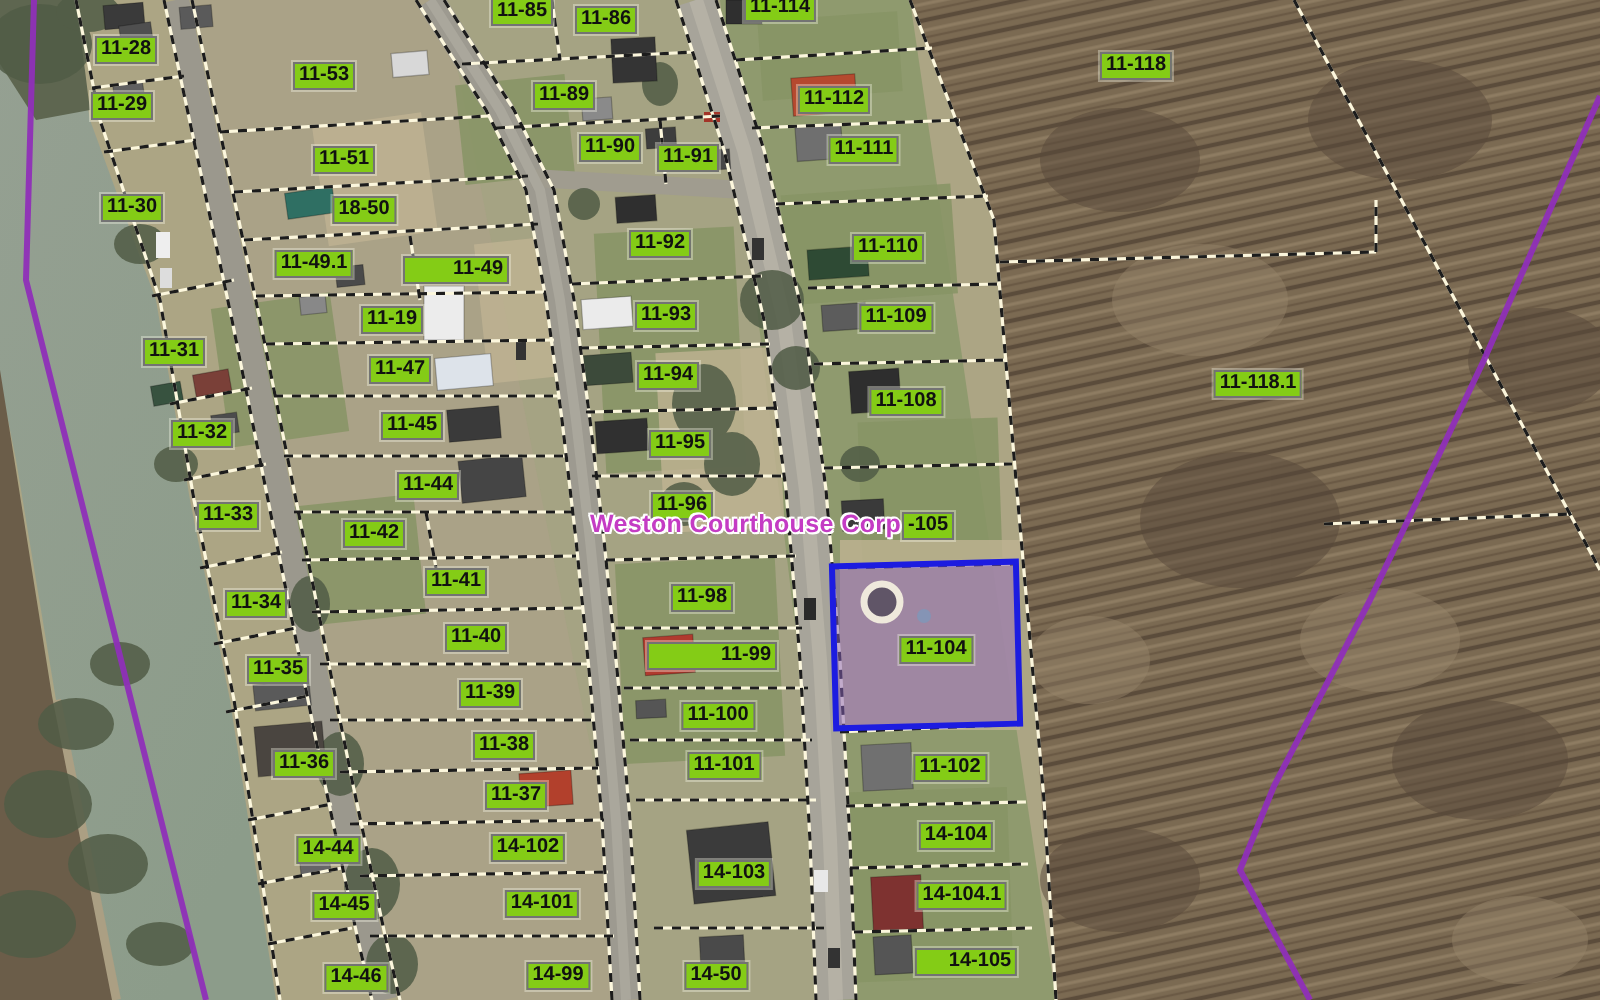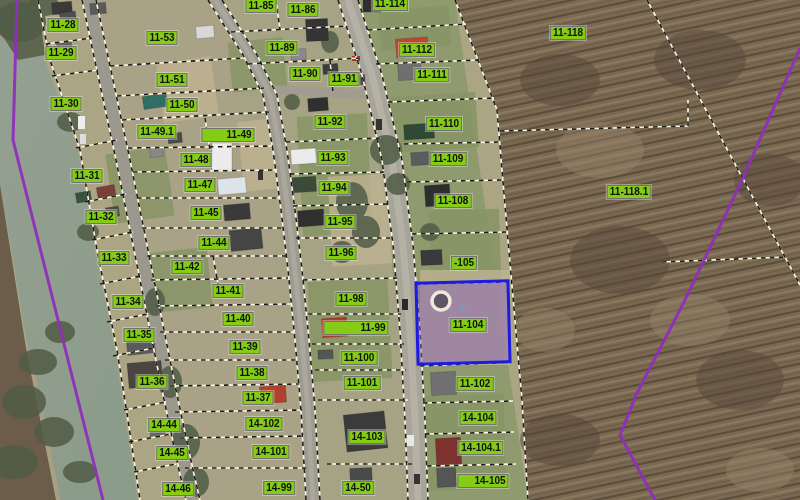--- a/index.html
+++ b/index.html
@@ -345,24 +345,24 @@
       <div class="plabel" style="left: 101px; top: 217px;">11-32</div>
       <div class="plabel" style="left: 114px; top: 258px;">11-33</div>
       <div class="plabel" style="left: 128px; top: 302px;">11-34</div>
       <div class="plabel" style="left: 139px; top: 335px;">11-35</div>
       <div class="plabel" style="left: 152px; top: 382px;">11-36</div>
       <div class="plabel" style="left: 164px; top: 425px;">14-44</div>
       <div class="plabel" style="left: 172px; top: 453px;">14-45</div>
       <div class="plabel" style="left: 178px; top: 489px;">14-46</div>
       <div class="plabel" style="left: 162px; top: 38px;">11-53</div>
       <div class="plabel" style="left: 172px; top: 80px;">11-51</div>
-      <div class="plabel" style="left: 182px; top: 105px;">11-50</div>
+      <div class="plabel" style="left: 182px; top: 105px;">18-50</div>
       <div class="plabel" style="left: 157px; top: 132px;">11-49.1</div>
       <div class="plabel" style="left: 228px; top: 135px; padding-left: 24px;">11-49</div>
-      <div class="plabel" style="left: 196px; top: 160px;">11-48</div>
+      <div class="plabel" style="left: 196px; top: 160px;">11-19</div>
       <div class="plabel" style="left: 200px; top: 185px;">11-47</div>
       <div class="plabel" style="left: 206px; top: 213px;">11-45</div>
       <div class="plabel" style="left: 214px; top: 243px;">11-44</div>
       <div class="plabel" style="left: 187px; top: 267px;">11-42</div>
       <div class="plabel" style="left: 228px; top: 291px;">11-41</div>
       <div class="plabel" style="left: 238px; top: 319px;">11-40</div>
       <div class="plabel" style="left: 245px; top: 347px;">11-39</div>
       <div class="plabel" style="left: 252px; top: 373px;">11-38</div>
       <div class="plabel" style="left: 258px; top: 398px;">11-37</div>
       <div class="plabel" style="left: 264px; top: 424px;">14-102</div>
@@ -393,13 +393,14 @@
       <div class="plabel" style="left: 464px; top: 263px;">-105</div>
       <div class="plabel" style="left: 468px; top: 325px;">11-104</div>
       <div class="plabel" style="left: 475px; top: 384px;">11-102</div>
       <div class="plabel" style="left: 478px; top: 418px;">14-104</div>
       <div class="plabel" style="left: 481px; top: 448px;">14-104.1</div>
       <div class="plabel" style="left: 483px; top: 481px; padding-left: 16px;">14-105</div>
       <div class="plabel" style="left: 568px; top: 33px;">11-118</div>
       <div class="plabel" style="left: 629px; top: 192px;">11-118.1</div>
     </div>
 
+<div class="owner-text">Weston Courthouse Corp</div>
 </div>
 
 </body></html>

